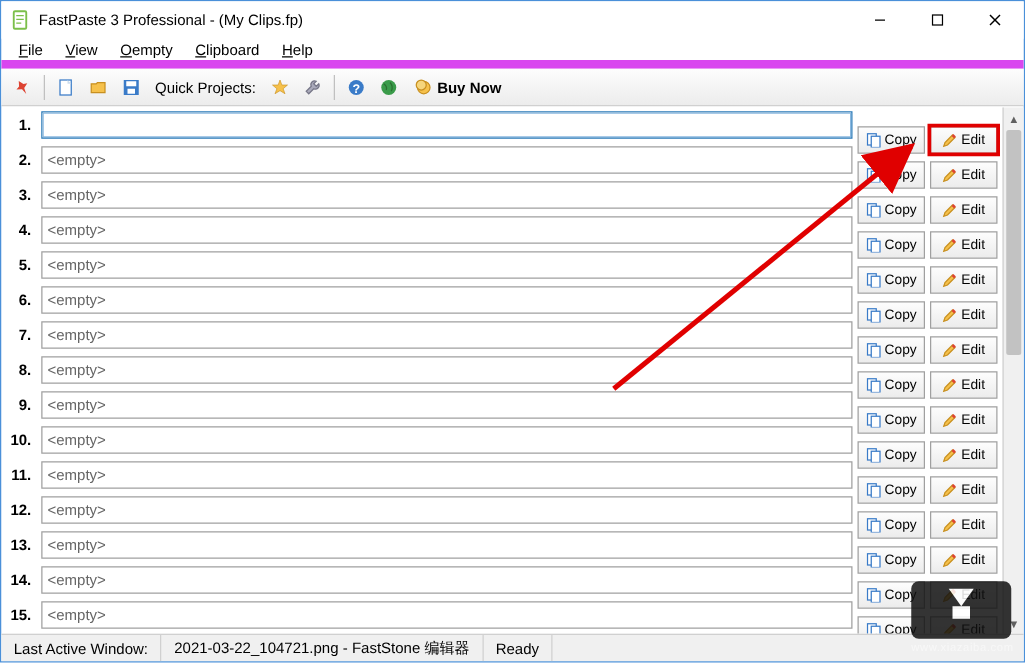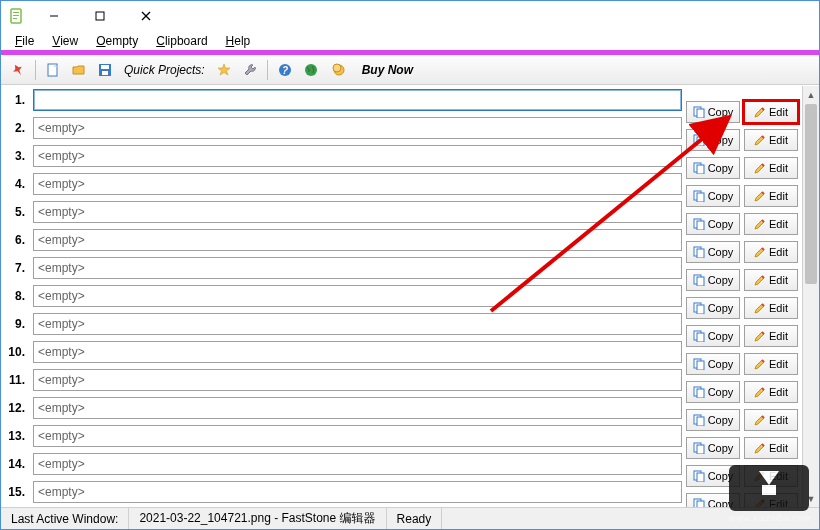--- a/index.html
+++ b/index.html
@@ -4,29 +4,29 @@
 <style>
 * { margin: 0; padding: 0; box-sizing: border-box; font-family: "Segoe UI", Tahoma, sans-serif; }
 body { width: 820px; height: 530px; overflow: hidden; background: #fff; border: 1px solid #4a90d9; position: relative; }
 
 .titlebar { height: 30px; display: flex; align-items: center; padding: 0 0 0 8px; background: #fff; }
 .titlebar .app-icon { width: 16px; height: 16px; margin-right: 6px; }
 .titlebar .title { font-size: 12px; color: #000; flex: 1; }
 .titlebar .win-controls { display: flex; }
 .titlebar .win-btn { width: 46px; height: 30px; display: flex; align-items: center; justify-content: center; font-size: 14px; color: #333; cursor: pointer; }
 
-.menubar { height: 24px; display: flex; align-items: center; padding: 0 6px; gap: 2px; border-bottom: 5px solid #d946ef; }
+.menubar { height: 24px; display: flex; align-items: center; padding: 0 6px; gap: 2px; border-bottom: 7px solid #d946ef; }
 .menubar .menu-item { padding: 2px 8px; font-size: 12px; cursor: pointer; }
 .menubar .menu-item .ul { text-decoration: underline; }
 
-.toolbar { height: 30px; display: flex; align-items: center; padding: 0 6px; gap: 4px; background: linear-gradient(#fdfdfd, #ececec); border-bottom: 1px solid #d0d0d0; font-style: italic; }
+.toolbar { height: 30px; display: flex; align-items: center; padding: 0 6px; gap: 4px; background: linear-gradient(#fdfdfd, #ececec); border-bottom: 1px solid #d0d0d0; }
 .toolbar .tb-btn { width: 22px; height: 22px; display: flex; align-items: center; justify-content: center; cursor: pointer; border-radius: 2px; }
 .toolbar .sep { width: 1px; height: 20px; background: #c0c0c0; margin: 0 2px; }
 .toolbar .tb-label { font-size: 12px; margin: 0 4px; }
-.toolbar .buy-btn { display: flex; align-items: center; gap: 16px; padding: 2px 6px; font-size: 12px; font-weight: bold; cursor: pointer; border-radius: 2px; }
+.toolbar .buy-btn { display: flex; align-items: center; gap: 4px; padding: 2px 6px; font-size: 12px; font-weight: bold; cursor: pointer; border-radius: 2px; }
 
 .client { position: absolute; top: 85px; left: 0; right: 0; bottom: 22px; display: flex; }
 .rows-wrap { flex: 1; overflow: hidden; }
 .scrollbar { width: 17px; background: #f0f0f0; border-left: 1px solid #d0d0d0; position: relative; }
 .scroll-thumb { position: absolute; left: 2px; right: 2px; top: 18px; height: 180px; background: #c2c2c2; border-radius: 2px; }
 .scroll-arrow { position: absolute; left: 0; right: 0; height: 17px; display: flex; align-items: center; justify-content: center; font-size: 9px; color: #606060; }
 .scroll-arrow.up { top: 0; }
 .scroll-arrow.down { bottom: 0; }
 
 .row { display: flex; align-items: center; height: 28px; padding: 0 4px 0 0; gap: 4px; }
@@ -53,20 +53,21 @@
 
 <div class="titlebar">
   <span class="app-icon">
     <svg width="16" height="16" viewBox="0 0 16 16">
         <rect x="2" y="1" width="10" height="14" rx="1" fill="#fff" stroke="#7bbf4a" stroke-width="1.5"></rect>
         <rect x="4" y="4" width="6" height="1" fill="#7bbf4a"></rect>
         <rect x="4" y="7" width="6" height="1" fill="#7bbf4a"></rect>
         <rect x="4" y="10" width="4" height="1" fill="#7bbf4a"></rect>
       </svg>
   </span>
+  <span class="title">FastPaste 3 Professional -  (My Clips.fp)</span>
   <div class="win-controls">
     <div class="win-btn">
       <svg width="10" height="10">
           <line x1="1" y1="5" x2="9" y2="5" stroke="#000" stroke-width="1"></line>
         </svg>
     </div>
     <div class="win-btn">
       <svg width="10" height="10">
           <rect x="1" y="1" width="8" height="8" fill="none" stroke="#000" stroke-width="1"></rect>
         </svg>

